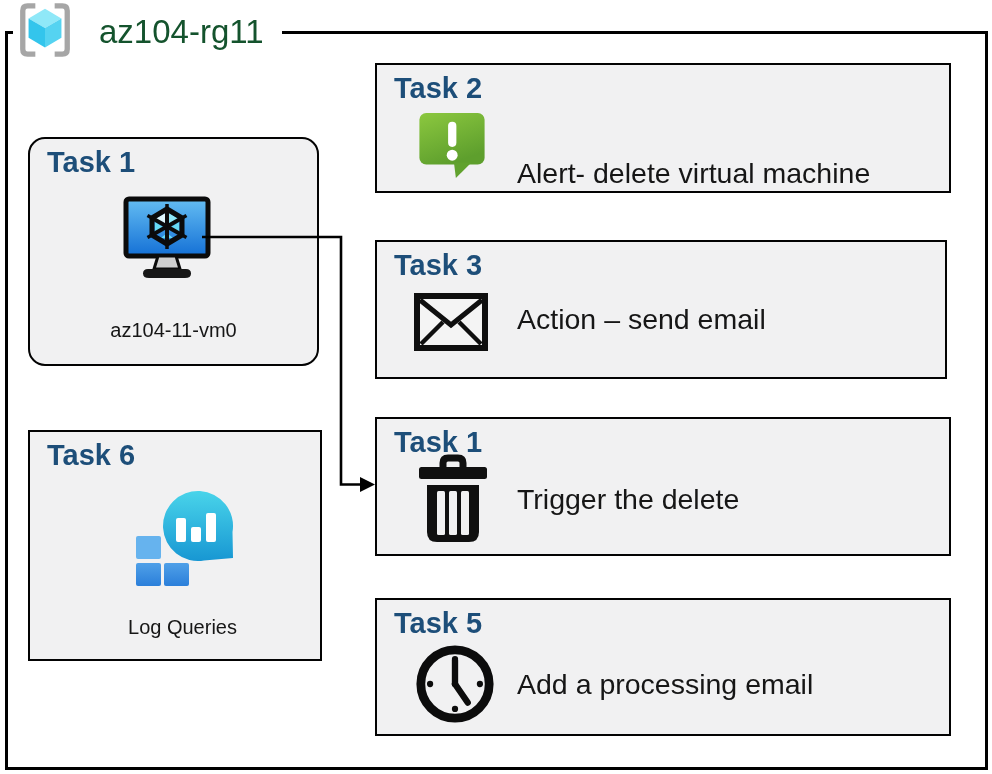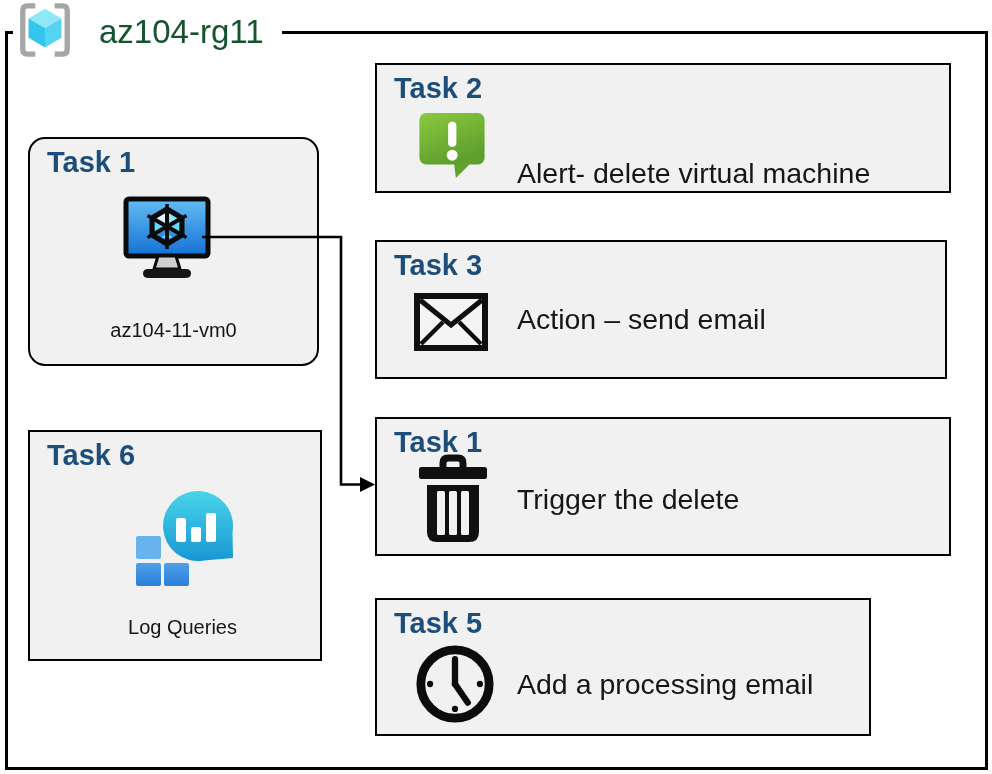--- a/index.html
+++ b/index.html
@@ -22,21 +22,21 @@
     box-sizing:border-box;
   }
   .task-title{
     position:absolute;left:17px;top:7px;
     font-size:29px;font-weight:bold;color:#1D4E79;white-space:nowrap;
   }
   .box-t1{left:28px;top:137px;width:291px;height:229px;border-radius:17px;}
   .box-t2{left:375px;top:63px;width:576px;height:130px;}
   .box-t3{left:375px;top:240px;width:572px;height:139px;}
   .box-t4{left:375px;top:417px;width:576px;height:139px;}
-  .box-t5{left:375px;top:598px;width:496px;height:138px;}
+  .box-t5{left:375px;top:598px;width:576px;height:138px;}
   .box-t6{left:28px;top:430px;width:294px;height:231px;}
   .center-label{
     position:absolute;left:0;right:0;text-align:center;
     font-size:20px;color:#161616;white-space:nowrap;
   }
   .row-label{
     position:absolute;left:140px;transform:translateY(-50%);
     font-size:28.5px;color:#161616;white-space:nowrap;
   }
   .icon-abs{position:absolute;}

